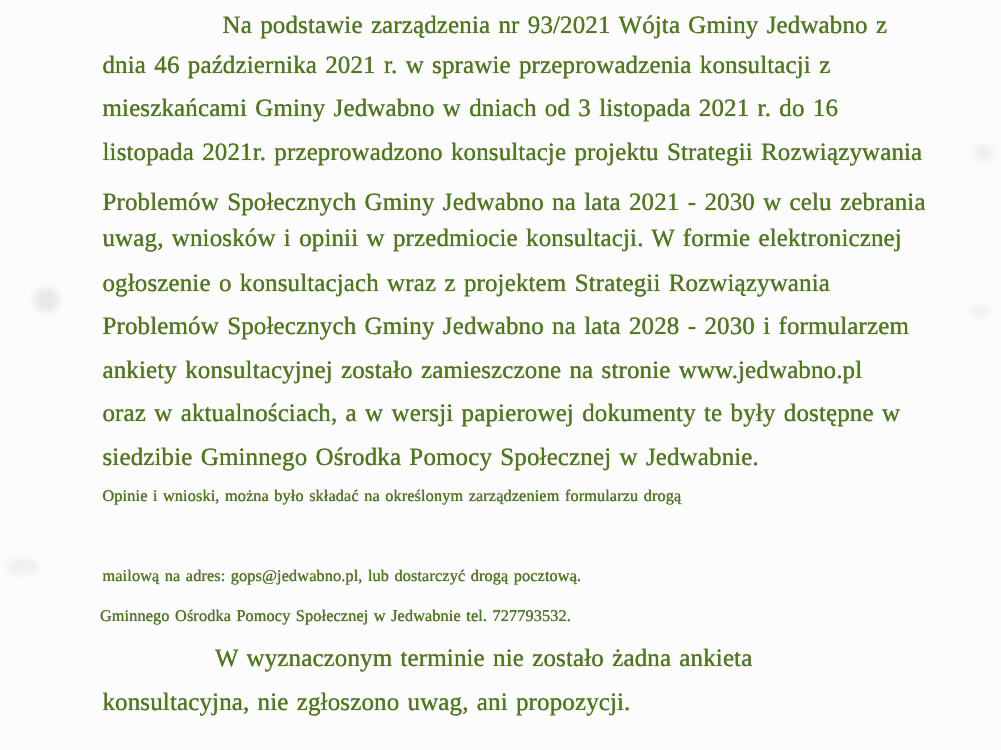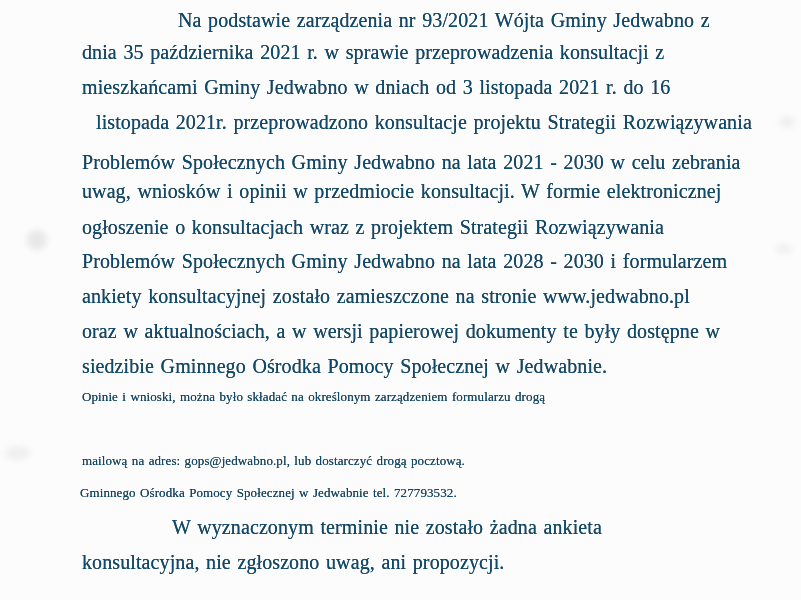--- a/index.html
+++ b/index.html
@@ -11,21 +11,21 @@
     position: relative;
     width: 801px;
     height: 600px;
     background: #fcfcfc;
     overflow: hidden;
     font-family: "Liberation Serif", "DejaVu Serif", serif;
   }
   .line {
     position: absolute;
     white-space: nowrap;
-    color: #0c4a6e;
+    color: #4d7c0f;
     filter: blur(0.3px);
     text-shadow: 0 0 0.6px rgba(45,45,45,0.85);
   }
   .main {
     font-size: 20px;
     letter-spacing: 0.1px;
     word-spacing: 1.5px;
   }
   .small {
     font-size: 13px;
@@ -40,42 +40,42 @@
   }
   .smudge-1 { left: 27px;  top: 230px; width: 20px; height: 20px; background: rgba(150,150,150,0.20); transform: rotate(35deg); }
   .smudge-2 { left: 5px;   top: 446px; width: 26px; height: 14px; background: rgba(160,160,160,0.14); }
   .smudge-3 { left: 779px; top: 116px; width: 16px; height: 12px; background: rgba(160,160,160,0.15); }
   .smudge-4 { left: 775px; top: 244px; width: 18px; height: 10px; background: rgba(160,160,160,0.13); }
 
   
   .l0  { top: 9px;   left: 178px; }
   .l1  { top: 41px;  left: 82px; }
   .l2  { top: 76px;  left: 82px; }
-  .l3  { top: 111px; left: 82px; margin-left: 14px; }
+  .l3  { top: 111px; left: 82px; }
   .l4  { top: 151px; left: 82px; }
   .l5  { top: 180px; left: 82px; }
   .l6  { top: 216px; left: 82px; }
   .l7  { top: 250px; left: 82px; }
   .l8  { top: 285px; left: 82px; }
   .l9  { top: 320px; left: 82px; }
   .l10 { top: 355px; left: 82px; }
   .l11 { top: 389px; left: 82px; }
   .l12 { top: 421px; left: 82px; margin-top: 32px; }
   .l13 { top: 453px; left: 80px; }
   .l14 { top: 485px; left: 80px; }
   .l15 { top: 516px; left: 172px; }
   .l16 { top: 551px; left: 82px; }
 </style>
 </head>
 <body>
 
 <div class="page">
 
   <div class="line main  l0">Na podstawie zarządzenia nr 93/2021 Wójta Gminy Jedwabno z</div>
-  <div class="line main  l1">dnia 35 października 2021 r. w sprawie przeprowadzenia konsultacji z</div>
+  <div class="line main  l1">dnia 46 października 2021 r. w sprawie przeprowadzenia konsultacji z</div>
   <div class="line main  l2">mieszkańcami Gminy Jedwabno w dniach od 3 listopada 2021 r. do 16</div>
   <div class="line main  l3">listopada 2021r. przeprowadzono konsultacje projektu Strategii Rozwiązywania</div>
   <div class="line main  l4">Problemów Społecznych Gminy Jedwabno na lata 2021 - 2030 w celu zebrania</div>
   <div class="line main  l5">uwag, wniosków i opinii w przedmiocie konsultacji. W formie elektronicznej</div>
   <div class="line main  l6">ogłoszenie o konsultacjach wraz z projektem Strategii Rozwiązywania</div>
   <div class="line main  l7">Problemów Społecznych Gminy Jedwabno na lata 2028 - 2030 i formularzem</div>
   <div class="line main  l8">ankiety konsultacyjnej zostało zamieszczone na stronie www.jedwabno.pl</div>
   <div class="line main  l9">oraz w aktualnościach, a w wersji papierowej dokumenty te były dostępne w</div>
   <div class="line main  l10">siedzibie Gminnego Ośrodka Pomocy Społecznej w Jedwabnie.</div>
   <div class="line small l11">Opinie i wnioski, można było składać na określonym zarządzeniem formularzu drogą</div>

